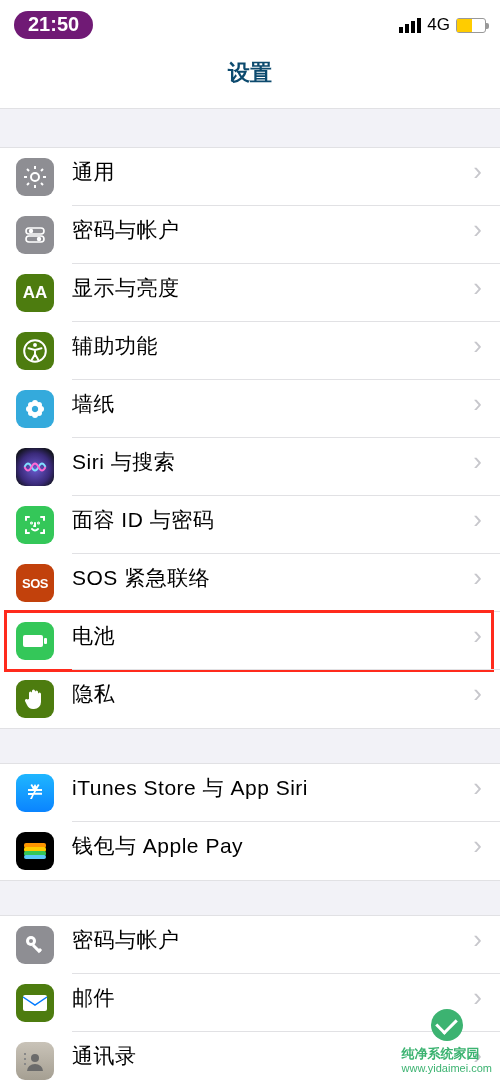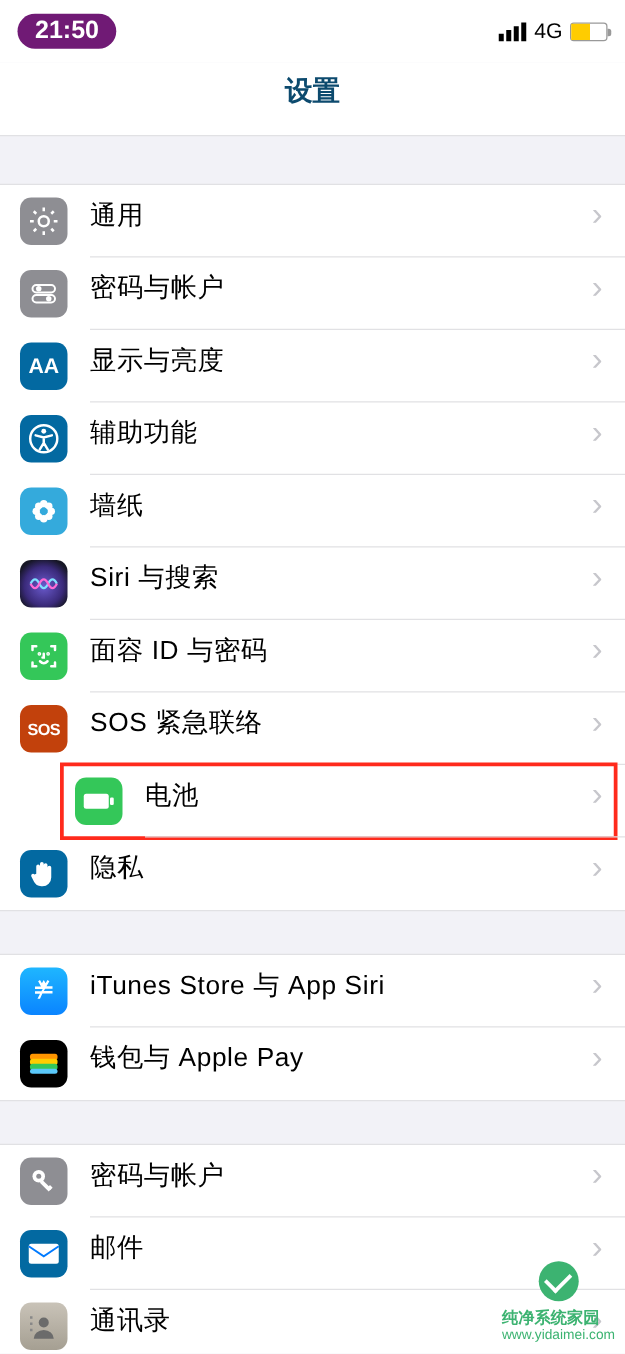--- a/index.html
+++ b/index.html
@@ -23,21 +23,21 @@
   
   .group { background:#fff; }
   .row { display:flex; align-items:flex-start; padding: 10px 0 10px 16px; position:relative; min-height:58px; }
   .row .icon { width: 38px; height: 38px; border-radius: 9px; flex: none; display:flex; align-items:center; justify-content:center; color:#fff; }
   .row .label { flex:1; margin-left: 18px; font-size: 21px; color:#000; letter-spacing: 0.5px; }
   .row .chev { color:#c7c7cc; font-size: 26px; padding-right: 18px; line-height:1; }
   .row::after { content:""; position:absolute; left:72px; right:0; bottom:0; height:1px; background:#e1e1e4; }
   .group .row:last-child::after { display:none; }
   .highlight-box { border: 3px solid #ff2a1c; position:absolute; left:4px; right:6px; pointer-events:none; }
   
-  .bg-grey{background:#8e8e93;} .bg-blue{background:#0369a1;} .bg-teal{background:#34aadc;} .bg-green{background:#34c759;}
+  .bg-grey{background:#8e8e93;} .bg-blue{background:#4d7c0f;} .bg-teal{background:#34aadc;} .bg-green{background:#34c759;}
   .bg-red{background:#c2410c;} .bg-black{background:#000;}
   .bg-darkgrey{background:#6d6d72;}
   .bg-siri{background:radial-gradient(circle at 50% 55%, #6a5acd 0%, #3a2a7a 55%, #161625 80%);}
   
   .watermark { position:absolute; right:8px; bottom:8px; display:flex; align-items:center; gap:6px; background:rgba(255,255,255,0.0);flex-direction:column; }
   .wm-badge { width:32px; height:32px; border-radius:50%; background:#3cb371; display:flex; align-items:center; justify-content:center; color:#fff; font-size:18px; position:relative;}
   .wm-badge::after{content:"";position:absolute;width:16px;height:10px;border:3px solid #fff;border-top:none;border-right:none;transform:rotate(-45deg);top:8px;}
   .wm-texts { font-size:13px; line-height:1.15; color:#3cb371; font-weight:600; }
   .wm-texts .sub { font-size:11px; color:#3cb371; font-weight:400; }
   svg { display:block; }
@@ -163,21 +163,21 @@
     <div class="label">面容 ID 与密码</div>
     <div class="chev">›</div>
   </div>
 
   <div class="row">
     <div class="icon bg-red" style="font-size:13px;font-weight:700;letter-spacing:-0.5px;">SOS</div>
     <div class="label">SOS 紧急联络</div>
     <div class="chev">›</div>
   </div>
 
-  <div class="row" style="position:relative;margin-left:44px;">
+  <div class="row" style="position:relative;">
     <div class="icon bg-green">
       <svg width="26" height="14" viewBox="0 0 26 14">
             <rect x="1" y="1" width="20" height="12" rx="2" fill="#fff"></rect>
             <rect x="22" y="4" width="3" height="6" rx="1" fill="#fff"></rect>
           </svg>
     </div>
     <div class="label">电池</div>
     <div class="chev">›</div>
     <div class="highlight-box" style="top:-2px;bottom:-2px;"></div>
   </div>

